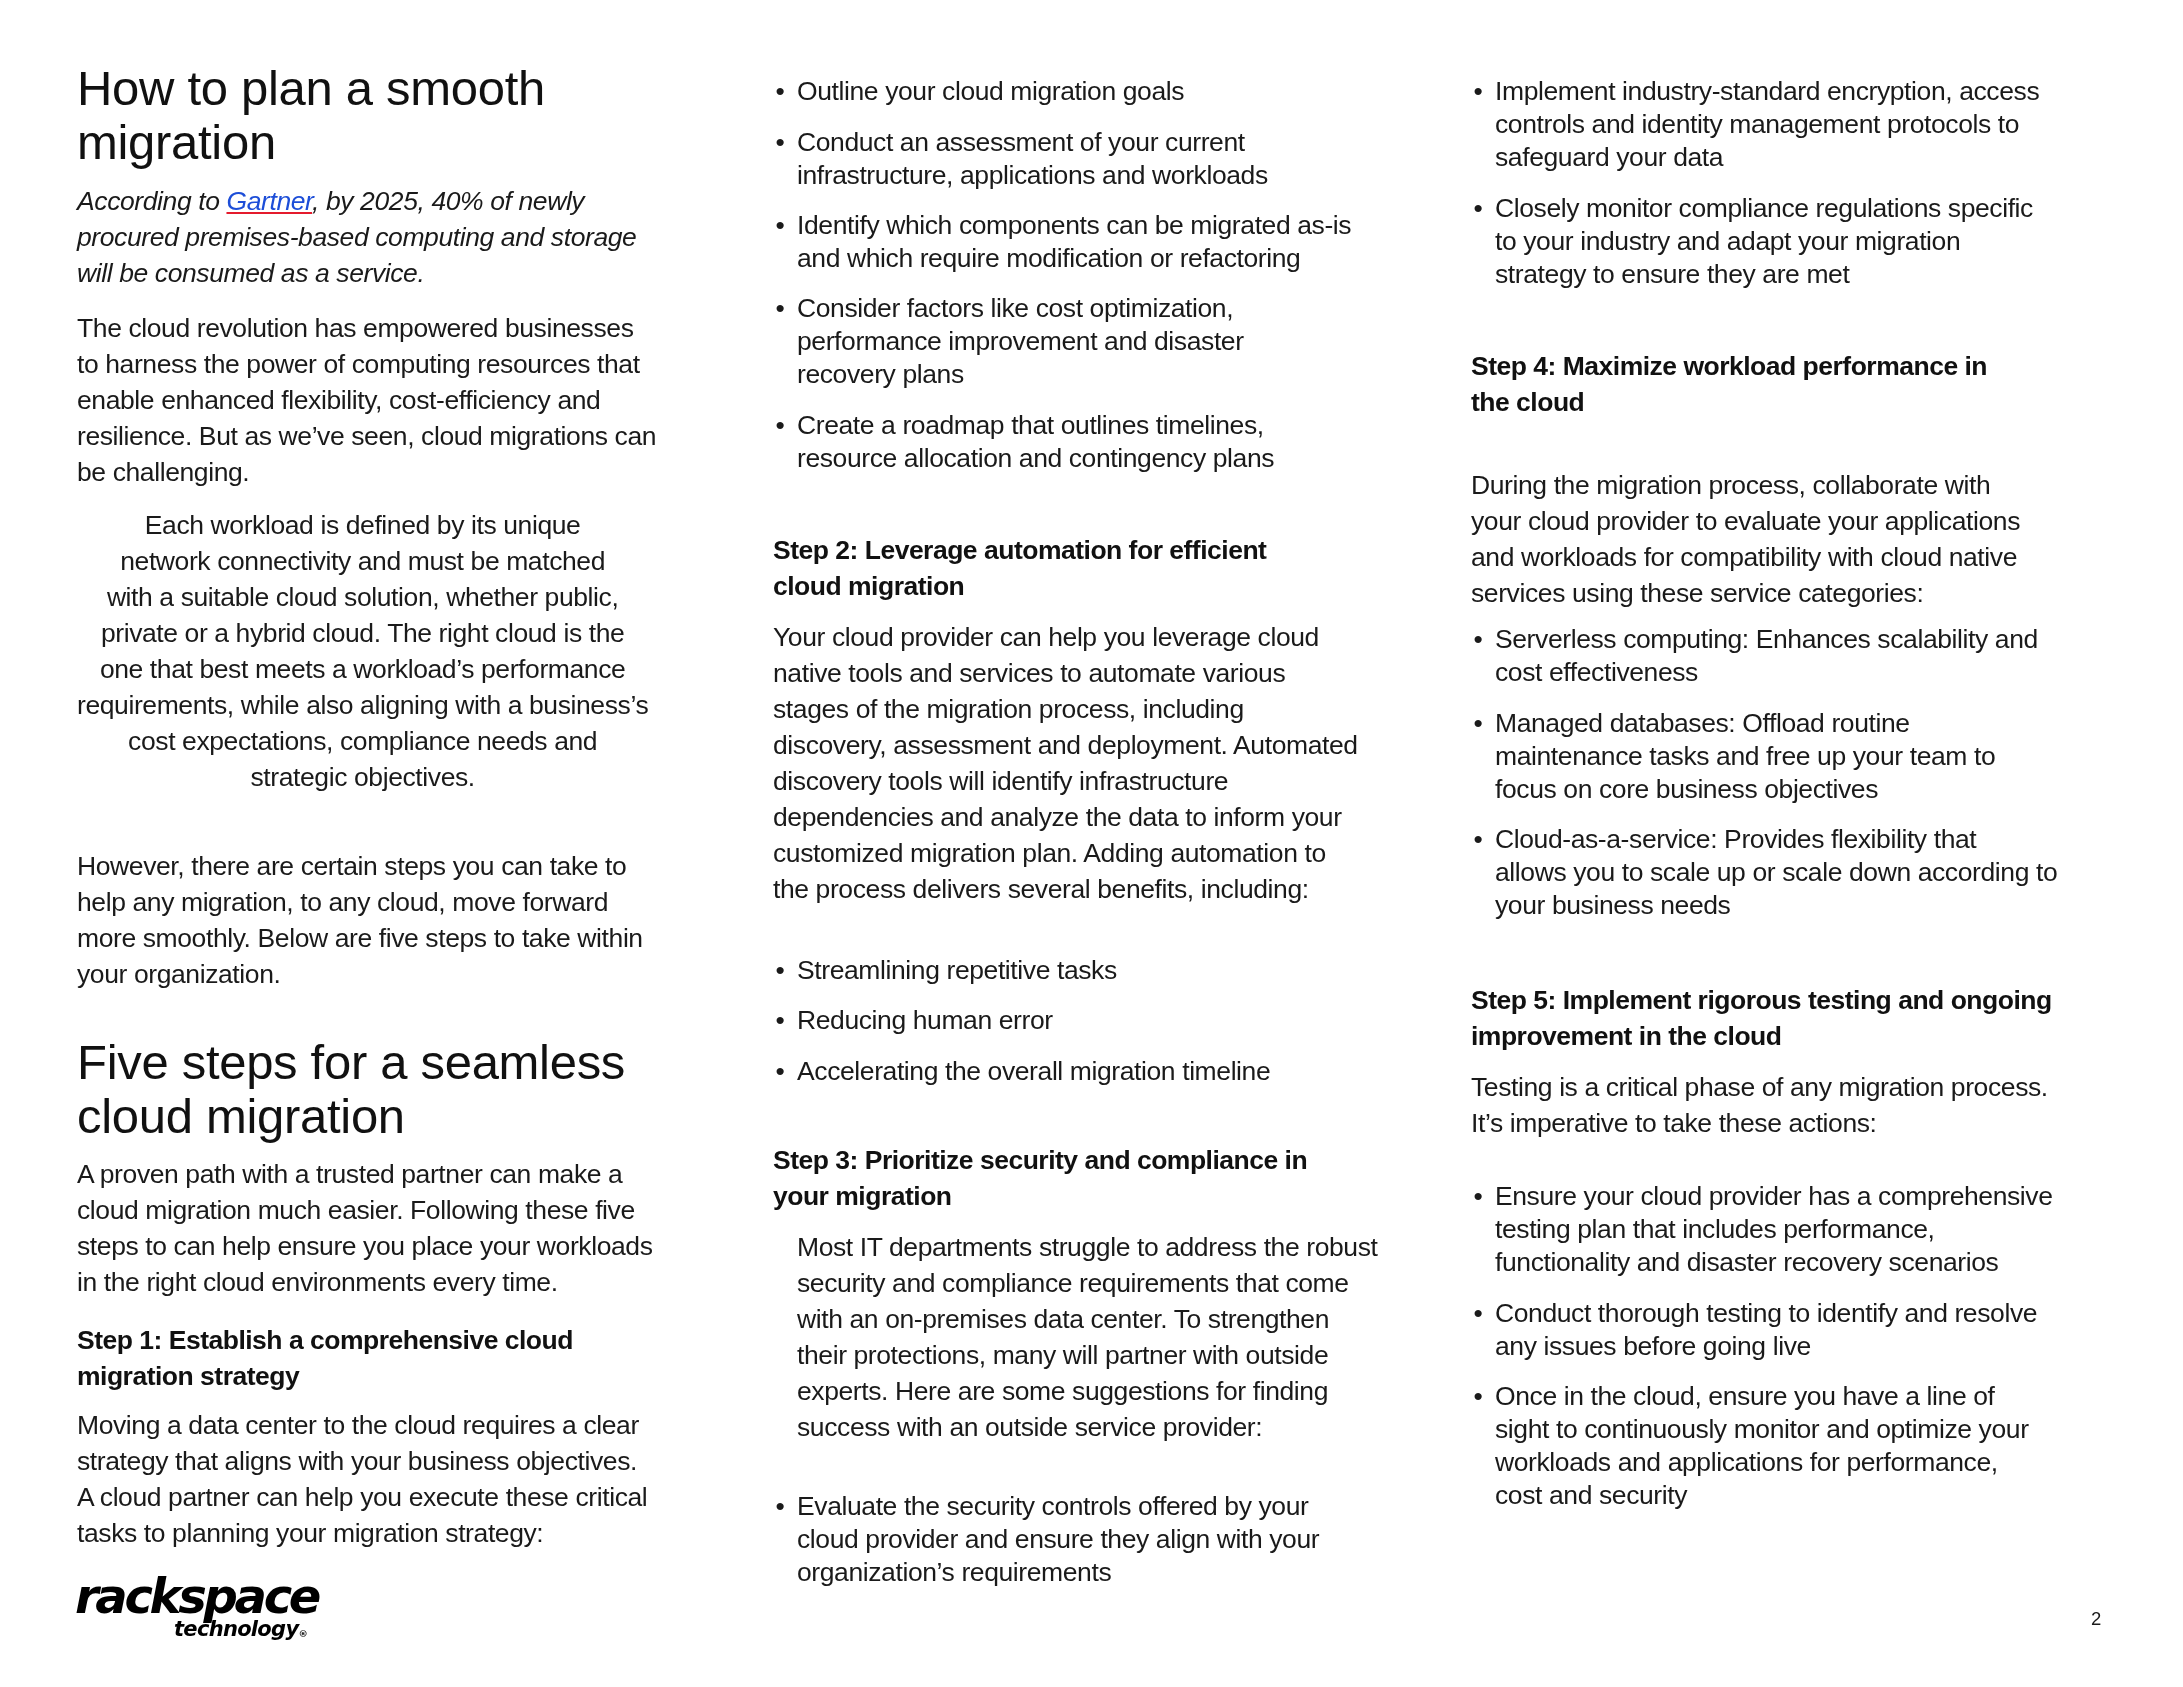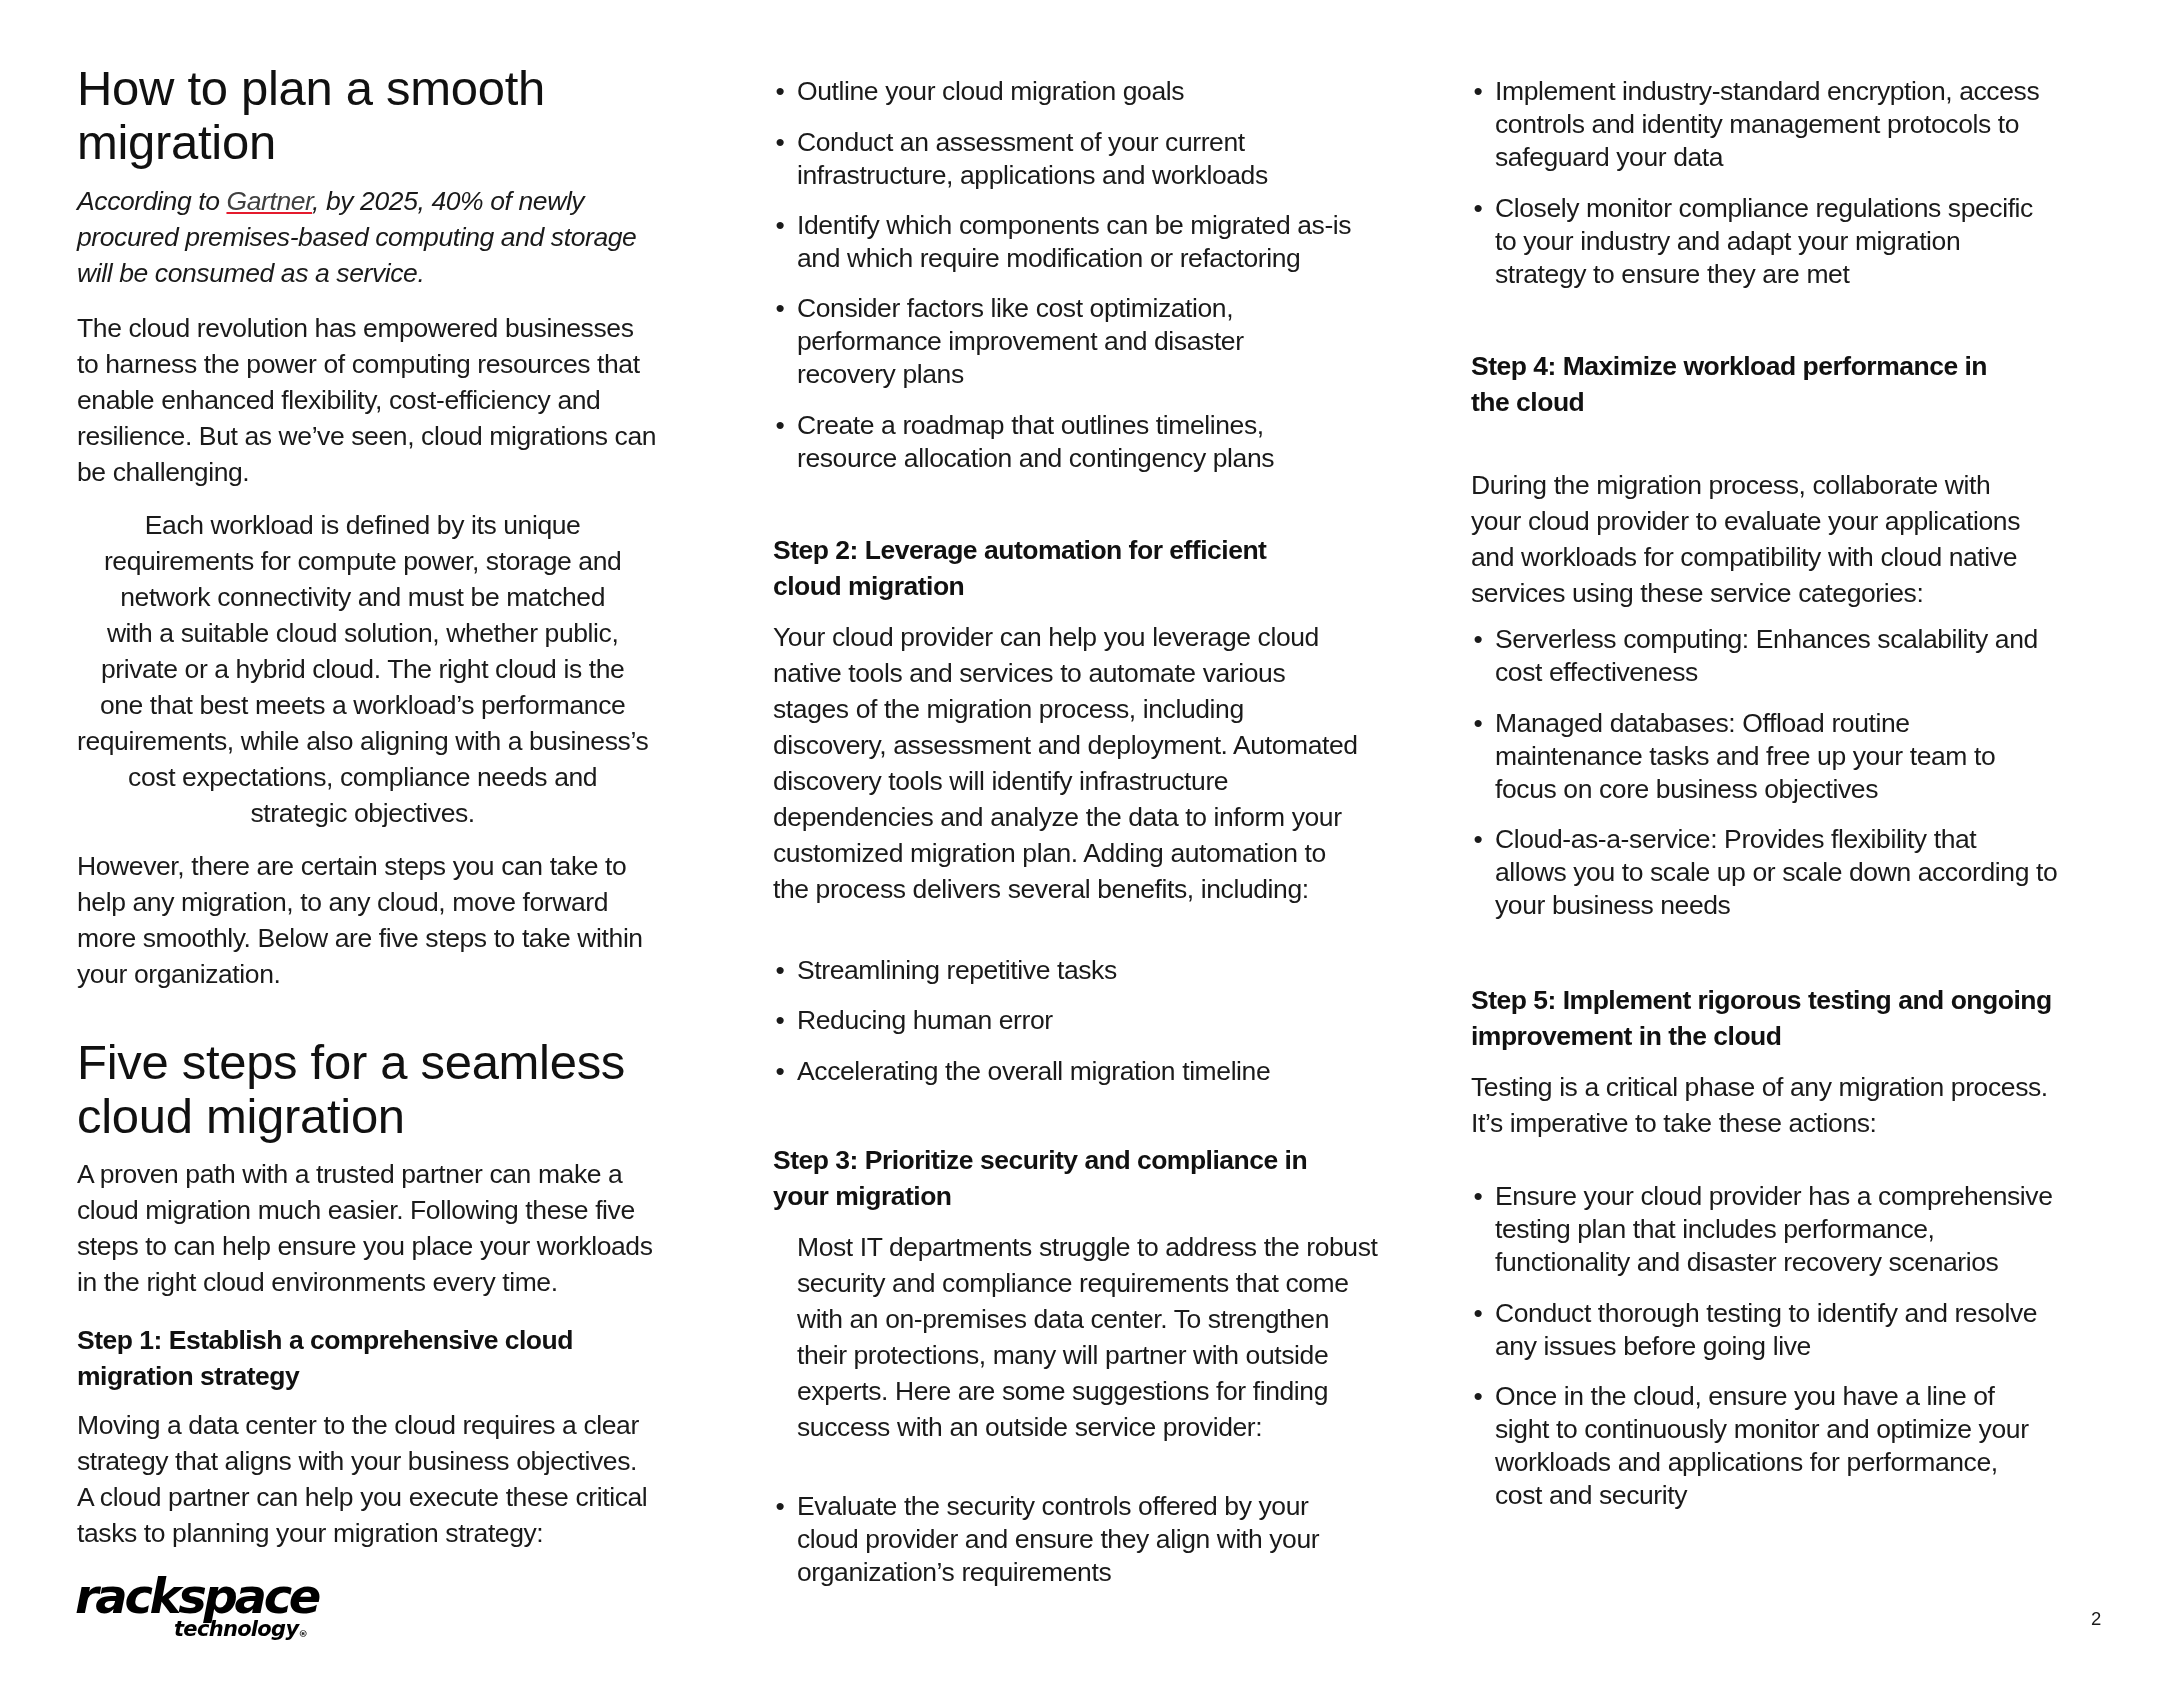--- a/index.html
+++ b/index.html
@@ -72,21 +72,21 @@
       left: 2.6px;
       top: 0;
       width: 13.2px;
     }
     .bullet .btext {
       position: absolute;
       left: 24px;
       top: 0;
     }
     .link {
-      color: #404040;
+      color: #1d4ed8;
       text-decoration: underline;
       text-decoration-color: #e41b2d;
       cursor: pointer;
     }
 
     .logo {
       position: absolute;
       left: 75px;
       top: 1576px;
       width: 225px;
@@ -146,21 +146,20 @@
 
   <div class="p" style="top:310px;">
       <span class="line">The cloud revolution has empowered businesses</span>
       <span class="line">to harness the power of computing resources that</span>
       <span class="line">enable enhanced flexibility, cost-efficiency and</span>
       <span class="line">resilience. But as we’ve seen, cloud migrations can</span>
       <span class="line">be challenging.</span>
     </div>
   <div class="p" style="top:507px;text-align:center;">
       <span class="line">Each workload is defined by its unique</span>
-      <span class="line">requirements for compute power, storage and</span>
       <span class="line">network connectivity and must be matched</span>
       <span class="line">with a suitable cloud solution, whether public,</span>
       <span class="line">private or a hybrid cloud. The right cloud is the</span>
       <span class="line">one that best meets a workload’s performance</span>
       <span class="line">requirements, while also aligning with a business’s</span>
       <span class="line">cost expectations, compliance needs and</span>
       <span class="line">strategic objectives.</span>
     </div>
   <div class="p" style="top:848px;">
       <span class="line">However, there are certain steps you can take to</span>

